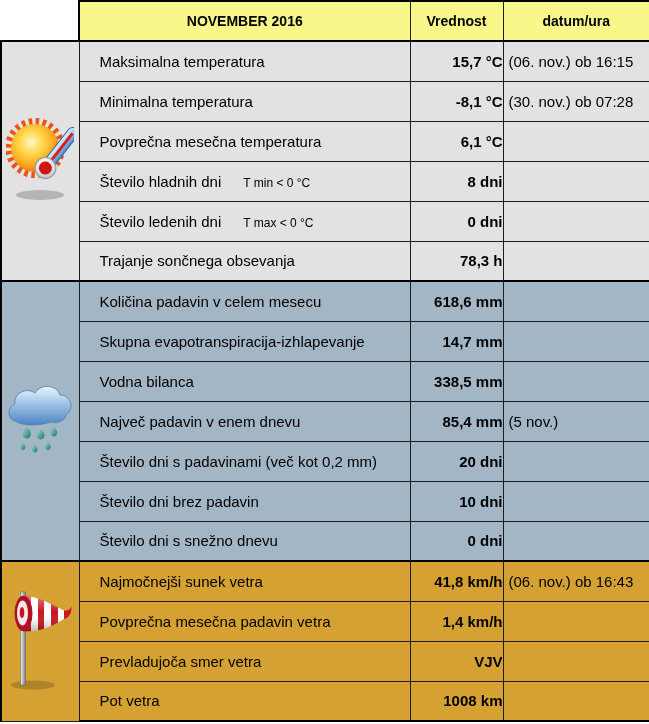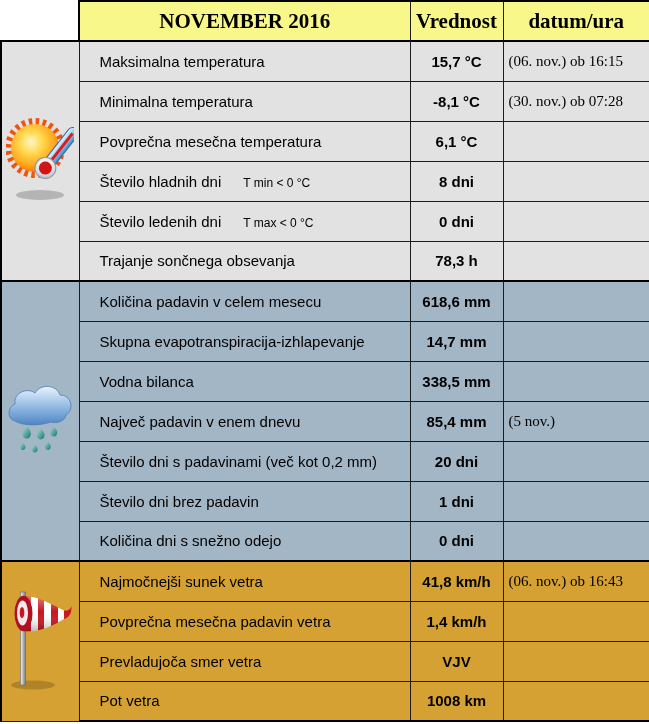--- a/index.html
+++ b/index.html
@@ -25,33 +25,32 @@
     padding: 0;
     vertical-align: middle;
   }
   
   th.hdr, td.cell {
     border: 1px solid #1c1c1c;
   }
   
   th.hdr {
     background: var(--header-bg, #F8F88A);
-    font-size: 21px;
+    font-size: 14px;
     font-weight: bold;
     text-align: center;
     border-top: 2px solid #000;
     border-bottom: 2px solid #000;
-    font-family: Liberation Serif, serif;
   }
   th.hdr-title { border-left: 2px solid #000; }
   th.hdr-date  { border-right: 2px solid #000; }
   td.corner { border: none; background: #fff; }
   
   td.edge-left  { border-left: 2px solid #000; }
-  td.edge-right { border-right: 2px solid #a16207; font-family: Liberation Serif, serif; }
+  td.edge-right { border-right: 2px solid #a16207; }
   tr.last-row td { border-bottom: 2px solid #000; }
   tr.sec-start td { border-top: 2px solid #000; }
   
   tr.sec-temp td.cell   { background: var(--temp-bg, #E2E2E2); }
   tr.sec-precip td.cell { background: var(--precip-bg, #A3B6C5); }
   tr.sec-wind td.cell   { background: var(--wind-bg, #D6A133); }
   
   td.label-cell {
     font-size: 15px;
     text-align: left;
@@ -59,21 +58,21 @@
     white-space: nowrap;
   }
   td.label-cell .sublabel {
     font-size: 12px;
     margin-left: 22px;
     white-space: nowrap;
   }
   td.value-cell {
     font-size: 15px;
     font-weight: bold;
-    text-align: center;
+    text-align: right;
     white-space: nowrap;
   }
   td.date-cell {
     font-size: 15px;
     text-align: left;
     padding-left: 5px;
     white-space: nowrap;
   }
   td.icon-cell {
     text-align: center;
@@ -207,25 +206,25 @@
     <td class="cell value-cell">85,4 mm</td>
     <td class="cell date-cell edge-right">(5 nov.)</td>
   </tr>
   <tr class="sec-precip">
     <td class="cell label-cell"><span>Število dni s padavinami (več kot 0,2 mm)</span></td>
     <td class="cell value-cell">20 dni</td>
     <td class="cell date-cell edge-right"></td>
   </tr>
   <tr class="sec-precip">
     <td class="cell label-cell"><span>Število dni brez padavin</span></td>
-    <td class="cell value-cell">1 dni</td>
-    <td class="cell date-cell edge-right"></td>
-  </tr>
-  <tr class="sec-precip">
-    <td class="cell label-cell"><span>Količina dni s snežno odejo</span></td>
+    <td class="cell value-cell">10 dni</td>
+    <td class="cell date-cell edge-right"></td>
+  </tr>
+  <tr class="sec-precip">
+    <td class="cell label-cell"><span>Število dni s snežno dnevu</span></td>
     <td class="cell value-cell">0 dni</td>
     <td class="cell date-cell edge-right"></td>
   </tr>
 
   <tr class="sec-wind sec-start">
     <td class="cell icon-cell edge-left" rowspan="4">
       <svg width="66" height="106" viewBox="0 0 66 106">
         <defs>
           <linearGradient id="poleG" x1="0" y1="0" x2="1" y2="0">
             <stop offset="0" stop-color="#f2f2f2"></stop>

